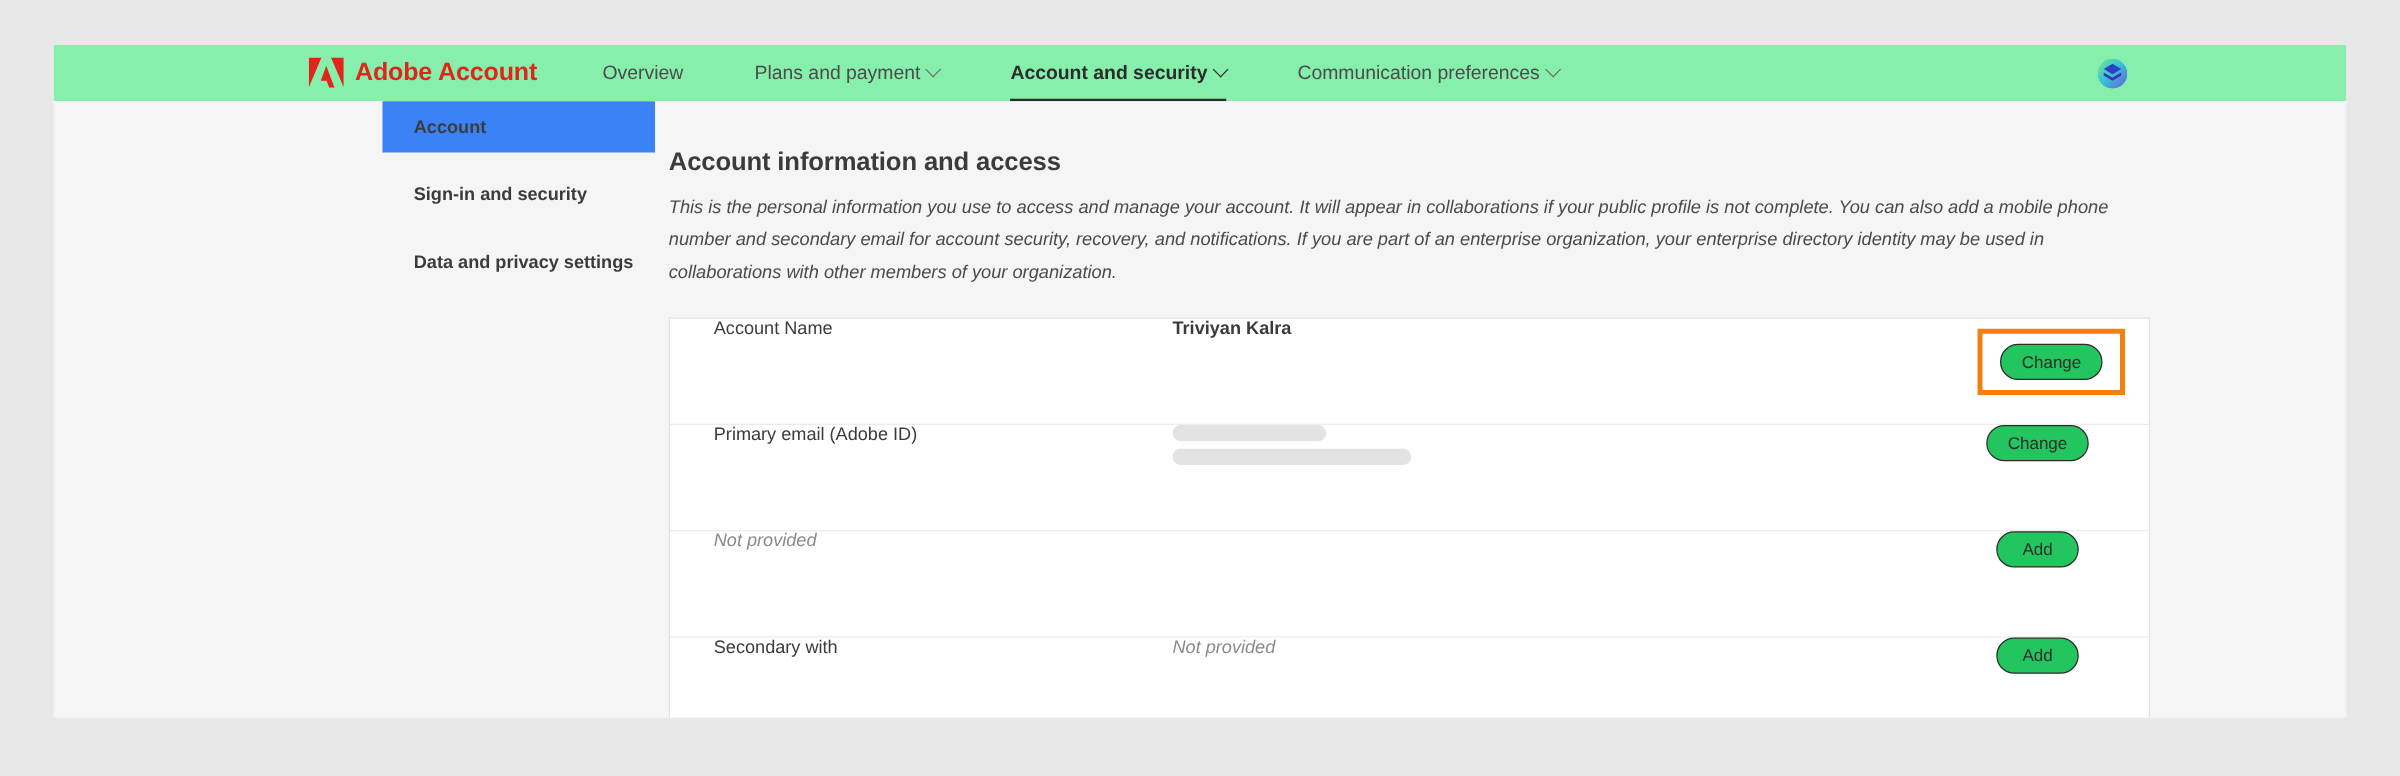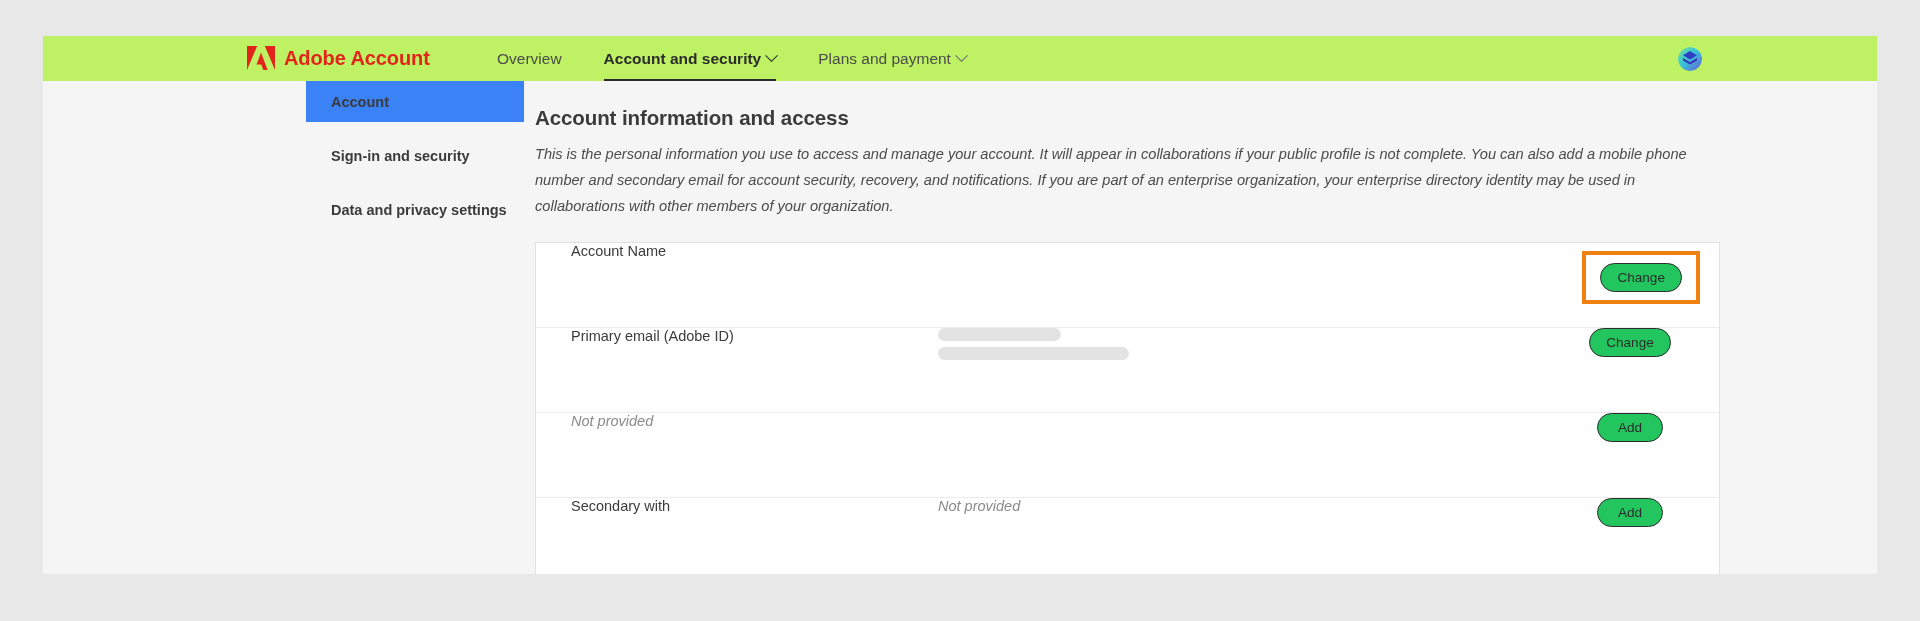--- a/index.html
+++ b/index.html
@@ -19,21 +19,21 @@
     position: absolute;
     left: 43px; top: 36px;
     width: 1834px; height: 538px;
     background: #f5f5f5;
     overflow: hidden;
   }
   
   #topnav {
     position: relative;
     height: 45px;
-    background: #bef264;
+    background: #86efac;
     display: flex;
     align-items: center;
   }
   .brand {
     position: absolute;
     left: 204px;
     display: flex;
     align-items: center;
     gap: 9px;
     height: 45px;
@@ -41,25 +41,25 @@
   .adobe-logo { display: block; }
   .brand-name {
     color: #e1251b;
     font-size: 20px;
     font-weight: bold;
     letter-spacing: -0.1px;
     white-space: nowrap;
   }
   .nav-links {
     position: absolute;
-    left: 433px;
+    left: 418px;
     height: 45px;
     display: flex;
     align-items: center;
-    gap: 0px;
+    gap: 15px;
   }
   .nav-item {
     position: relative;
     height: 45px;
     display: flex;
     align-items: center;
     gap: 6px;
     padding: 0 21px;
     font-size: 15.5px;
     color: #4b4b4b;
@@ -117,21 +117,21 @@
   }
   .side-item.selected { background: #3b82f6; }
   .side-gap { height: 13px; }
   
   #main {
     position: absolute;
     left: 492px; top: 0px;
     width: 1185px;
   }
   #page-title {
-    margin-top: 25px;
+    margin-top: 37px;
     font-size: 20.5px;
     font-weight: bold;
     color: #3b3b3b;
     letter-spacing: -0.1px;
   }
   #page-desc {
     margin-top: 11px;
     font-size: 14.6px;
     line-height: 26px;
     color: #4b4b4b;
@@ -221,26 +221,30 @@
           <polygon points="17.8,0 28,0 28,24" fill="#e1251b"></polygon>
           <polygon points="14,6.6 20.6,24 16.3,24 14.3,18.6 9.6,18.6" fill="#e1251b"></polygon>
         </svg>
         <span class="brand-name">Adobe Account</span>
       </div>
 
       <div class="nav-links">
         <div class="nav-item">
           <span>Overview</span>
         </div>
+        <div class="nav-item">
+          <span>Plans and payment</span>
+          <span class="chev"></span>
+        </div>
         <div class="nav-item active">
           <span>Account and security</span>
           <span class="chev"></span>
         </div>
         <div class="nav-item">
-          <span>Plans and payment</span>
+          <span>Communication preferences</span>
           <span class="chev"></span>
         </div>
       </div>
 
       <div id="avatar">
         <svg width="24" height="24" viewBox="0 0 24 24">
           <defs>
             <linearGradient id="ag" x1="0" y1="0" x2="1" y2="1">
               <stop offset="0%" stop-color="#7de38a"></stop>
               <stop offset="45%" stop-color="#35c6d8"></stop>
@@ -271,20 +275,21 @@
       </div>
 
       <div id="main">
         <h1 id="page-title">Account information and access</h1>
         <p id="page-desc">This is the personal information you use to access and manage your account. It will appear in collaborations if your public profile is not complete. You can also add a mobile phone number and secondary email for account security, recovery, and notifications. If you are part of an enterprise organization, your enterprise directory identity may be used in collaborations with other members of your organization.</p>
 
         <div id="card">
 
           <div class="row">
             <div class="row-label">Account Name</div>
+            <div class="row-value bold">Triviyan Kalra</div>
             <div class="row-action">
               <div class="highlight-box">
                 <button class="pill">Change</button>
               </div>
             </div>
           </div>
 
           <div class="row">
             <div class="row-label">Primary email (Adobe ID)</div>
             <div class="row-value">

